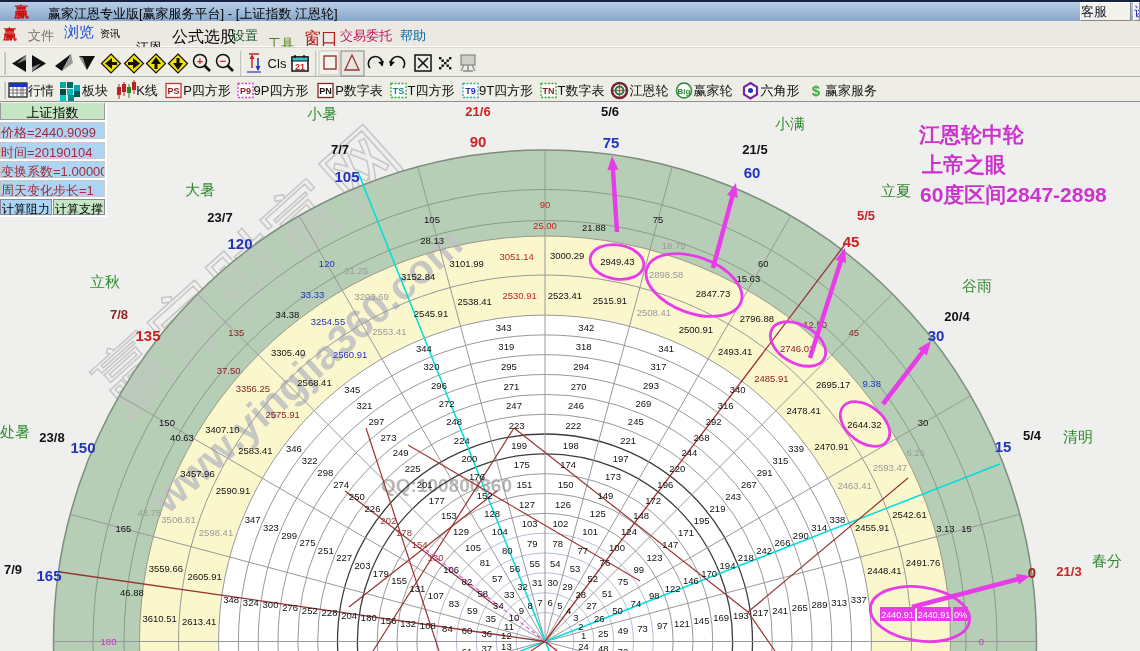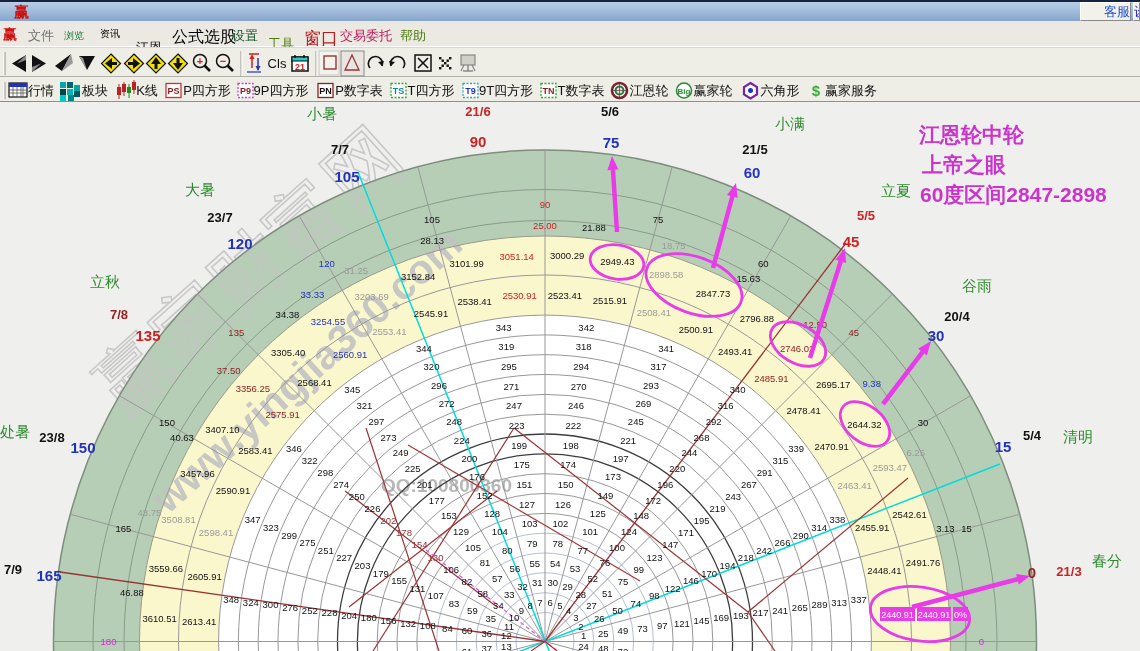--- a/index.html
+++ b/index.html
@@ -383,35 +383,36 @@
         <text x="934.0" y="617.5" font-size="9" text-anchor="middle" fill="#fff">2440.91</text>
         <rect x="953" y="607" width="15" height="14" fill="#e83ce8"></rect>
         <text x="960.5" y="617.5" font-size="9" text-anchor="middle" fill="#fff">0%</text>
         <text x="919.0" y="142.0" font-size="21" text-anchor="start" font-weight="bold" fill="#cc33cc">江恩轮中轮</text>
         <text x="922.0" y="172.0" font-size="21" text-anchor="start" font-weight="bold" fill="#cc33cc">上帝之眼</text>
         <text x="920.0" y="202.0" font-size="21" text-anchor="start" font-weight="bold" fill="#cc33cc">60度区间2847-2898</text>
       </g>
     </svg>
 <div style="position:absolute;left:0;top:0;width:1140px;height:21px;background:linear-gradient(#b9cfe8,#87a6cb);border-top:2px solid #16223e">
       <span style="position:absolute;left:14px;top:1px;font-size:15px;font-weight:bold;color:#cc1111;font-family:'Liberation Serif',serif">赢</span>
-      <span style="position:absolute;left:1080px;top:0px;width:51px;height:19px;background:#f2f2ea;border:1px solid #888;border-top-color:#fff;border-left-color:#fff;text-align:right;font-size:13px;color:#1d4ed8">客服</span>
+      <span style="position:absolute;left:48px;top:3px;font-size:13px;color:#000">赢家江恩专业版[赢家服务平台] - [上证指数 江恩轮]</span>
+      <span style="position:absolute;left:1080px;top:0px;width:51px;height:19px;background:#f2f2ea;border:1px solid #888;border-top-color:#fff;border-left-color:#fff;text-align:left;font-size:13px;color:#0f172a">客服</span>
       <span style="position:absolute;left:1133px;top:0px;width:7px;height:19px;background:#f2f2ea;border:1px solid #888;border-top-color:#fff;border-left-color:#fff;font-size:13px;color:#2222cc;overflow:hidden">设</span>
     </div>
     <div style="position:absolute;left:0;top:21px;width:1140px;height:26px;background:#ece9e2;border-bottom:1px solid #fff">
       <span style="position:absolute;left:3px;top:5px;font-size:14px;font-weight:bold;color:#cc1111;font-family:'Liberation Serif',serif">赢</span>
       <span style="position:absolute;left:28px;top:6px;font-size:13px;color:#737373">文件</span>
-      <span style="position:absolute;left:64px;top:8px;font-size:10px;color:#15803d">浏览</span>
+      <span style="position:absolute;left:64px;top:2px;font-size:15px;color:#1d4ed8">浏览</span>
       <span style="position:absolute;left:100px;top:6px;font-size:10px;color:#000">资讯</span>
       <span style="position:absolute;left:136px;top:18px;font-size:13px;color:#000">江恩</span>
       <span style="position:absolute;left:172px;top:6px;font-size:16px;color:#000000">公式选股</span>
       <span style="position:absolute;left:232px;top:6px;font-size:13px;color:#14532d">设置</span>
       <span style="position:absolute;left:268px;top:14px;font-size:13px;color:#4d7c0f">工具</span>
       <span style="position:absolute;left:304px;top:6px;font-size:17px;color:#b91c1c">窗口</span>
       <span style="position:absolute;left:340px;top:6px;font-size:13px;color:#be185d">交易委托</span>
-      <span style="position:absolute;left:400px;top:6px;font-size:13px;color:#4d7c0f">帮助</span>
+      <span style="position:absolute;left:400px;top:6px;font-size:13px;color:#0369a1">帮助</span>
     </div>
     <div style="position:absolute;left:0;top:47px;width:1140px;height:30px;background:#eeede6;border-top:1px solid #d8d8d0;border-bottom:1px solid #b0b0a8"></div>
     <div style="position:absolute;left:0;top:78px;width:1140px;height:24px;background:#eeede6;border-bottom:1px solid #909090"></div>
 <svg width="1140" height="103" viewBox="0 0 1140 103" style="position:absolute;left:0;top:0" font-family="Liberation Sans, sans-serif">
       <line x1="4" y1="52" x2="4" y2="75" stroke="#fff" stroke-width="1"></line>
       <line x1="5" y1="52" x2="5" y2="75" stroke="#999" stroke-width="1"></line>
       <line x1="4" y1="82" x2="4" y2="99" stroke="#fff" stroke-width="1"></line>
       <line x1="5" y1="82" x2="5" y2="99" stroke="#999" stroke-width="1"></line>
       <polygon points="26,55 26,72 12,63.5" fill="#111"></polygon>
       <polygon points="26,55 26,60 17,63.5" fill="#888"></polygon>
@@ -532,12 +533,21 @@
       <text x="649" y="95" font-size="13" fill="#111" text-anchor="middle" font-family="Liberation Sans, sans-serif">江恩轮</text>
       <circle cx="684" cy="90.5" r="7.5" fill="#fff" stroke="#2a8a3a" stroke-width="1.6"></circle>
       <text x="684" y="93.5" font-size="8" fill="#2a8a3a" text-anchor="middle" font-weight="bold" font-family="Liberation Sans, sans-serif">Big</text>
       <text x="713" y="95" font-size="13" fill="#111" text-anchor="middle" font-family="Liberation Sans, sans-serif">赢家轮</text>
       <polygon points="750.5,83 757,87 757,94.5 750.5,98.5 744,94.5 744,87" fill="#fff" stroke="#7722aa" stroke-width="2.2"></polygon>
       <circle cx="750.5" cy="90.5" r="2.5" fill="#2233bb"></circle>
       <text x="780" y="95" font-size="13" fill="#111" text-anchor="middle" font-family="Liberation Sans, sans-serif">六角形</text>
       <text x="816" y="96" font-size="15" fill="#3aae3a" text-anchor="middle" font-weight="bold" font-family="Liberation Sans, sans-serif">$</text>
       <text x="851" y="95" font-size="13" fill="#111" text-anchor="middle" font-family="Liberation Sans, sans-serif">赢家服务</text>
     </svg>
+<div style="position:absolute;left:0;top:103px;width:107px;height:114px;background:#fff">
+      <div style="position:absolute;left:0;top:0;width:105px;height:17px;background:#c6e6c6;border:1px solid #999;border-top:none;text-align:center;font-size:13px;color:#000;padding-top:1px">上证指数</div>
+      <div style="position:absolute;left:0;top:19px;width:105px;height:17px;background:#abd5f2;border:1px solid #c8c8c8;font-size:13px;color:#a52a3a;white-space:nowrap;overflow:hidden;padding-top:1px">价格=2440.9099</div>
+      <div style="position:absolute;left:0;top:39px;width:105px;height:17px;background:#abd5f2;border:1px solid #c8c8c8;font-size:13px;color:#a52a3a;white-space:nowrap;overflow:hidden;padding-top:1px">时间=20190104</div>
+      <div style="position:absolute;left:0;top:58px;width:105px;height:17px;background:#abd5f2;border:1px solid #c8c8c8;font-size:13px;color:#a52a3a;white-space:nowrap;overflow:hidden;padding-top:1px">变换系数=1.00000</div>
+      <div style="position:absolute;left:0;top:77px;width:105px;height:17px;background:#abd5f2;border:1px solid #c8c8c8;font-size:13px;color:#a52a3a;white-space:nowrap;overflow:hidden;padding-top:1px">周天变化步长=1</div>
+      <div style="position:absolute;left:0;top:96px;width:52px;height:16px;background:#abd5f2;border:1px solid #889;text-align:center;font-size:12px;color:#000;padding-top:1px">计算阻力</div>
+      <div style="position:absolute;left:53px;top:96px;width:52px;height:16px;background:#c6e6c6;border:1px solid #889;text-align:center;font-size:12px;color:#000;padding-top:1px">计算支撑</div>
+    </div>
 </div>
 </body></html>

